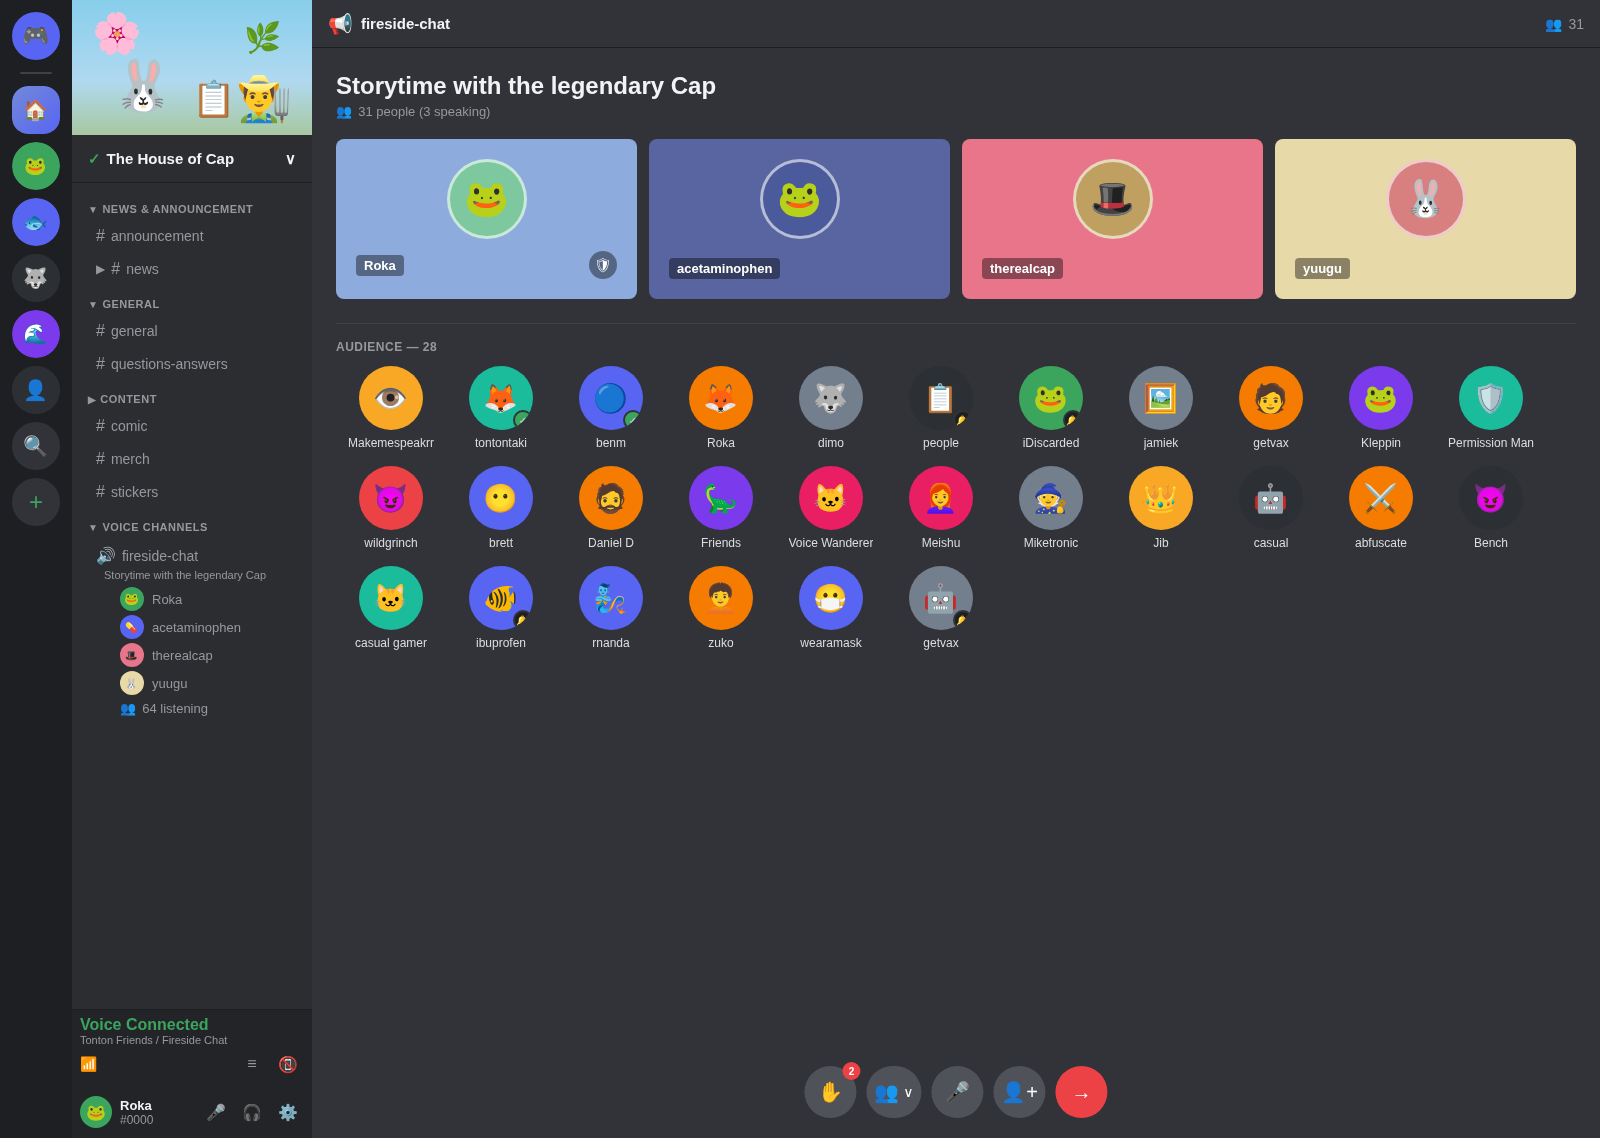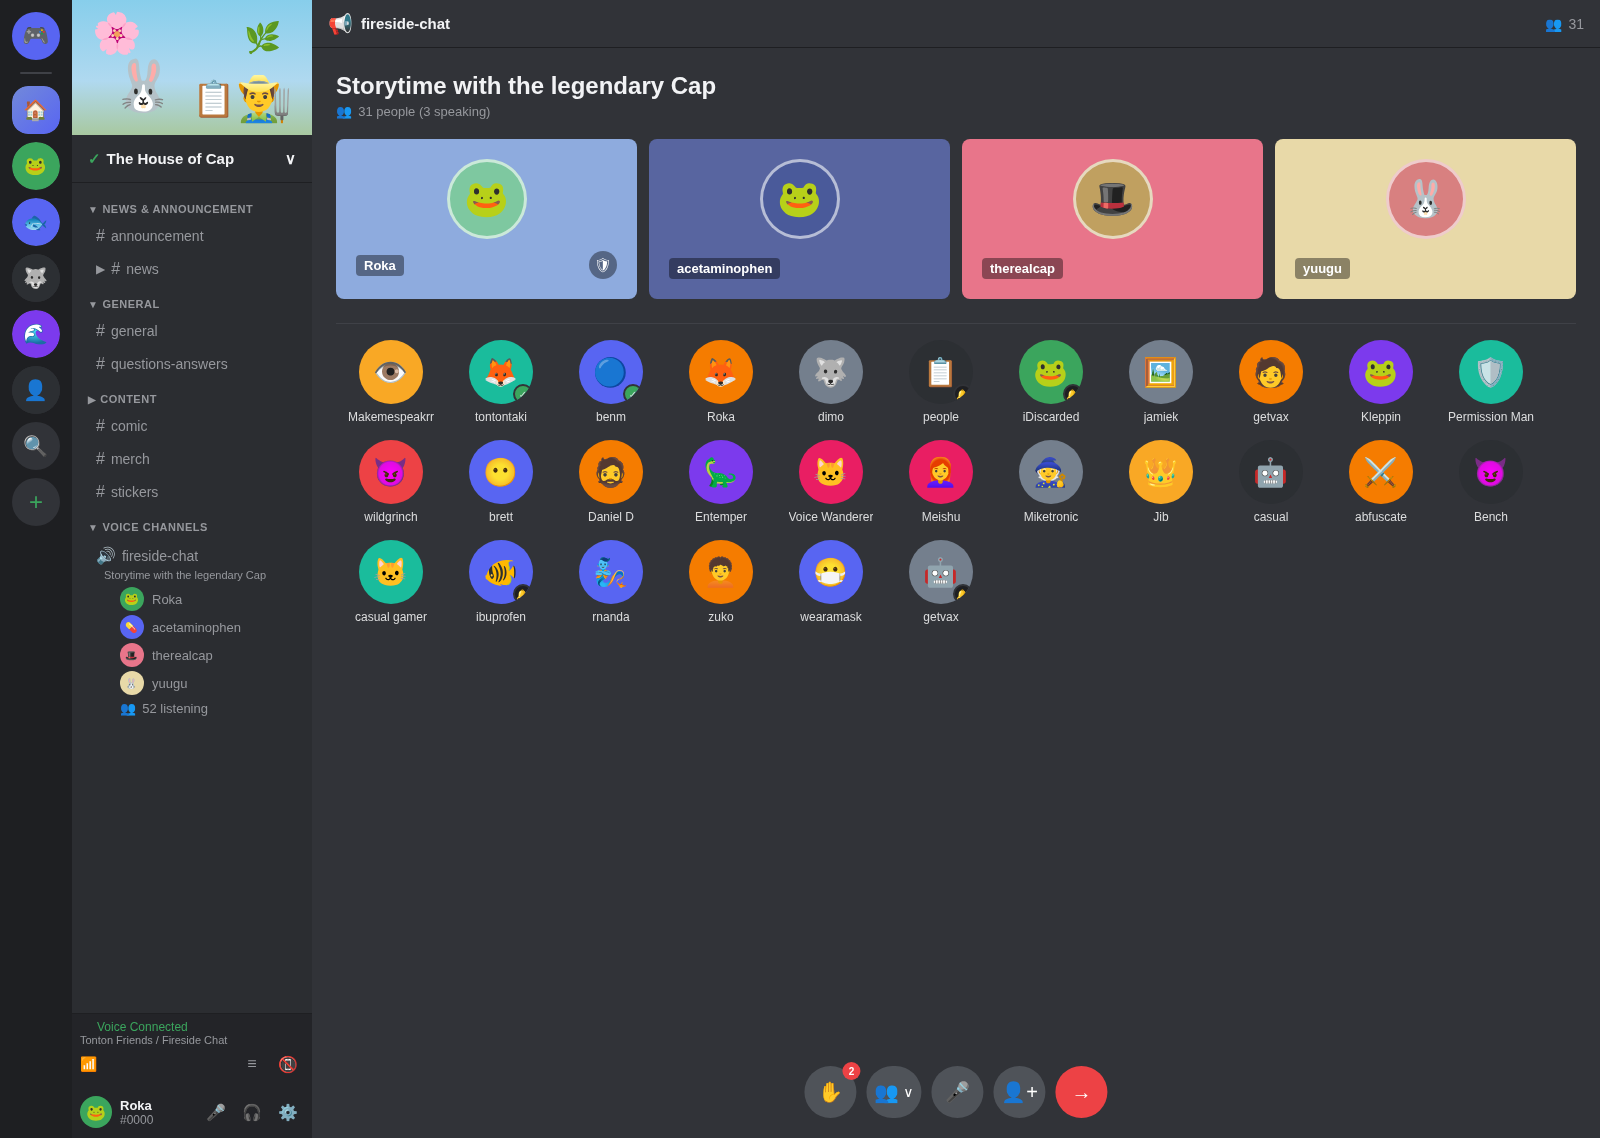--- a/index.html
+++ b/index.html
@@ -128,21 +128,21 @@
     .user-name { font-size: 13px; font-weight: 600; color: #f2f3f5; }
     .user-tag { font-size: 12px; color: #96989d; }
     .footer-icons { display: flex; gap: 4px; }
     .footer-icon { width: 32px; height: 32px; display: flex; align-items: center; justify-content: center; border-radius: 4px; cursor: pointer; color: #96989d; font-size: 16px; }
 
     .voice-connected-bar {
       background: #232428;
       padding: 6px 8px;
       border-top: 1px solid #1e1f22;
     }
-    .vc-status { color: #3ba55d; font-size: 12px; font-weight: 400; margin-left: 17px; }
+    .vc-status { color: #3ba55d; font-size: 16px; font-weight: 700; }
     .vc-location { color: #96989d; font-size: 11px; }
     .vc-controls { display: flex; align-items: center; gap: 4px; margin-top: 2px; }
 
     
     .main-content {
       flex: 1;
       background: #313338;
       display: flex;
       flex-direction: column;
       overflow: hidden;
@@ -431,21 +431,21 @@
       <div class="voice-member">
         <div class="voice-member-avatar" style="background:#e8758a;display:flex;align-items:center;justify-content:center;font-size:10px;">🎩</div>
         <span>therealcap</span>
       </div>
       <div class="voice-member">
         <div class="voice-member-avatar" style="background:#e8d9a8;display:flex;align-items:center;justify-content:center;font-size:10px;">🐰</div>
         <span>yuugu</span>
       </div>
       <div class="listening-count">
         <span>👥</span>
-        <span>52 listening</span>
+        <span>64 listening</span>
       </div>
     </div>
   </div>
 
   <div class="voice-connected-bar">
     <div class="vc-status">Voice Connected</div>
     <div class="vc-location">Tonton Friends / Fireside Chat</div>
     <div class="vc-controls">
       <span style="color:#3ba55d;font-size:14px;">📶</span>
       <div style="display:flex;gap:4px;margin-left:auto;">
@@ -515,20 +515,21 @@
       <div class="speaker-card yellow">
         <div style="width:80px;height:80px;border-radius:50%;border:3px solid rgba(255,255,255,0.6);overflow:hidden;margin:0 auto;background:#d88080;display:flex;align-items:center;justify-content:center;font-size:36px;">🐰</div>
         <div class="speaker-card-bottom">
           <span class="speaker-name-tag">yuugu</span>
         </div>
       </div>
     </div>
 
     <div style="height:1px;background:#3f4147;margin-bottom:16px;"></div>
 
+    <div class="audience-header">AUDIENCE — 28</div>
 
     <div class="audience-grid">
 
       <div class="audience-member">
         <div class="audience-avatar av-yellow">
           <div style="width:100%;height:100%;display:flex;align-items:center;justify-content:center;font-size:28px;">👁️</div>
         </div>
         <span class="audience-name">Makemespeakrr</span>
       </div>
       <div class="audience-member">
@@ -611,21 +612,21 @@
       <div class="audience-member">
         <div class="audience-avatar av-orange">
           <div style="width:100%;height:100%;display:flex;align-items:center;justify-content:center;font-size:28px;">🧔</div>
         </div>
         <span class="audience-name">Daniel D</span>
       </div>
       <div class="audience-member">
         <div class="audience-avatar av-purple">
           <div style="width:100%;height:100%;display:flex;align-items:center;justify-content:center;font-size:28px;">🦕</div>
         </div>
-        <span class="audience-name">Entemper</span>
+        <span class="audience-name">Friends</span>
       </div>
       <div class="audience-member">
         <div class="audience-avatar av-pink">
           <div style="width:100%;height:100%;display:flex;align-items:center;justify-content:center;font-size:28px;">🐱</div>
         </div>
         <span class="audience-name">Voice Wanderer</span>
       </div>
       <div class="audience-member">
         <div class="audience-avatar av-pink">
           <div style="width:100%;height:100%;display:flex;align-items:center;justify-content:center;font-size:28px;">👩‍🦰</div>

